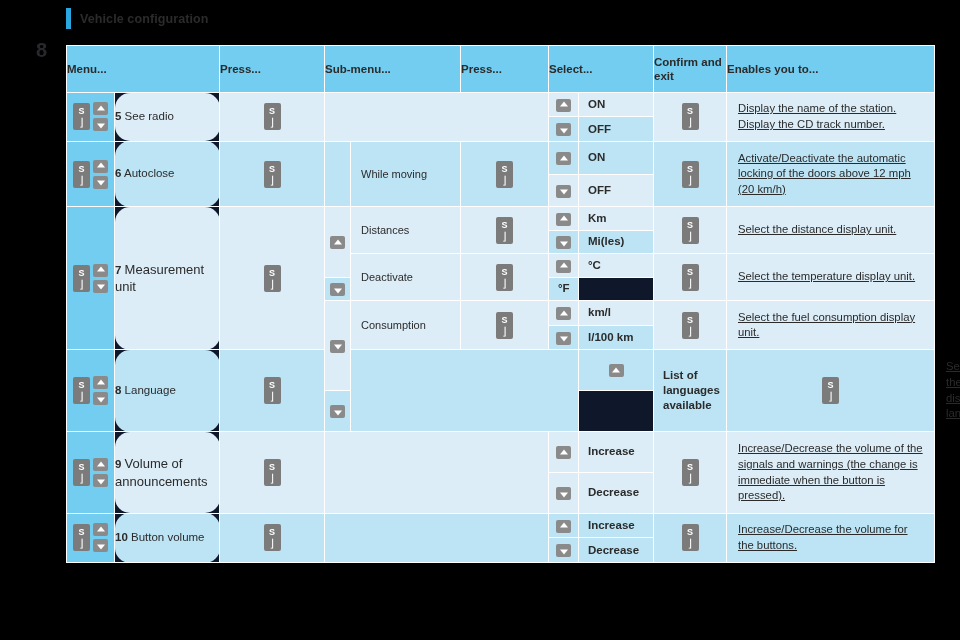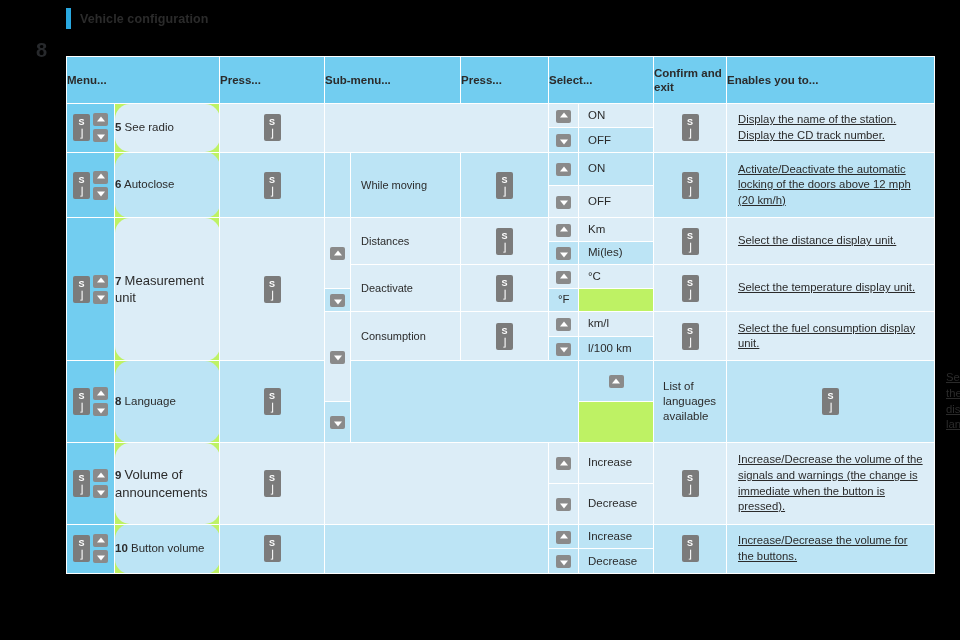--- a/index.html
+++ b/index.html
@@ -24,23 +24,23 @@
 
   
   .page-marker {
     position: absolute; left: 36px; top: 40px;
     font-size: 20px; font-weight: bold; color: #27292c;
     line-height: 1;
   }
 
   
   .tbl-wrap {
-    position: absolute; left: 66px; top: 56px;
+    position: absolute; left: 66px; top: 45px;
     width: 851px; height: 518px;
-    background: #bef264;
+    background: #0f172a;
   }
   table.cfg {
     border-collapse: collapse;
     width: 851px; height: 518px;
     table-layout: fixed;
   }
   table.cfg th, table.cfg td {
     border: 1.5px solid #ffffff;
     vertical-align: middle;
     padding: 0;
@@ -69,20 +69,21 @@
   .menu-label b { font-weight: bold; }
   .menu-label .sm { font-size: 13px; }
   .desc {
     font-size: 11.3px; color: #2b2b2b; line-height: 1.38;
     padding: 7px 11px;
     text-decoration: underline;
   }
   .opt-label {
     font-size: 11.5px; color: #2b2b2b; line-height: 1.32;
     padding: 3px 9px;
+    font-weight: bold;
   }
   .subm-label {
     font-size: 11px; color: #2b2b2b; padding: 6px 10px;
   }
 
   
   .icon-cell { text-align: center; }
 
   .sbtn {
     display: inline-block;

